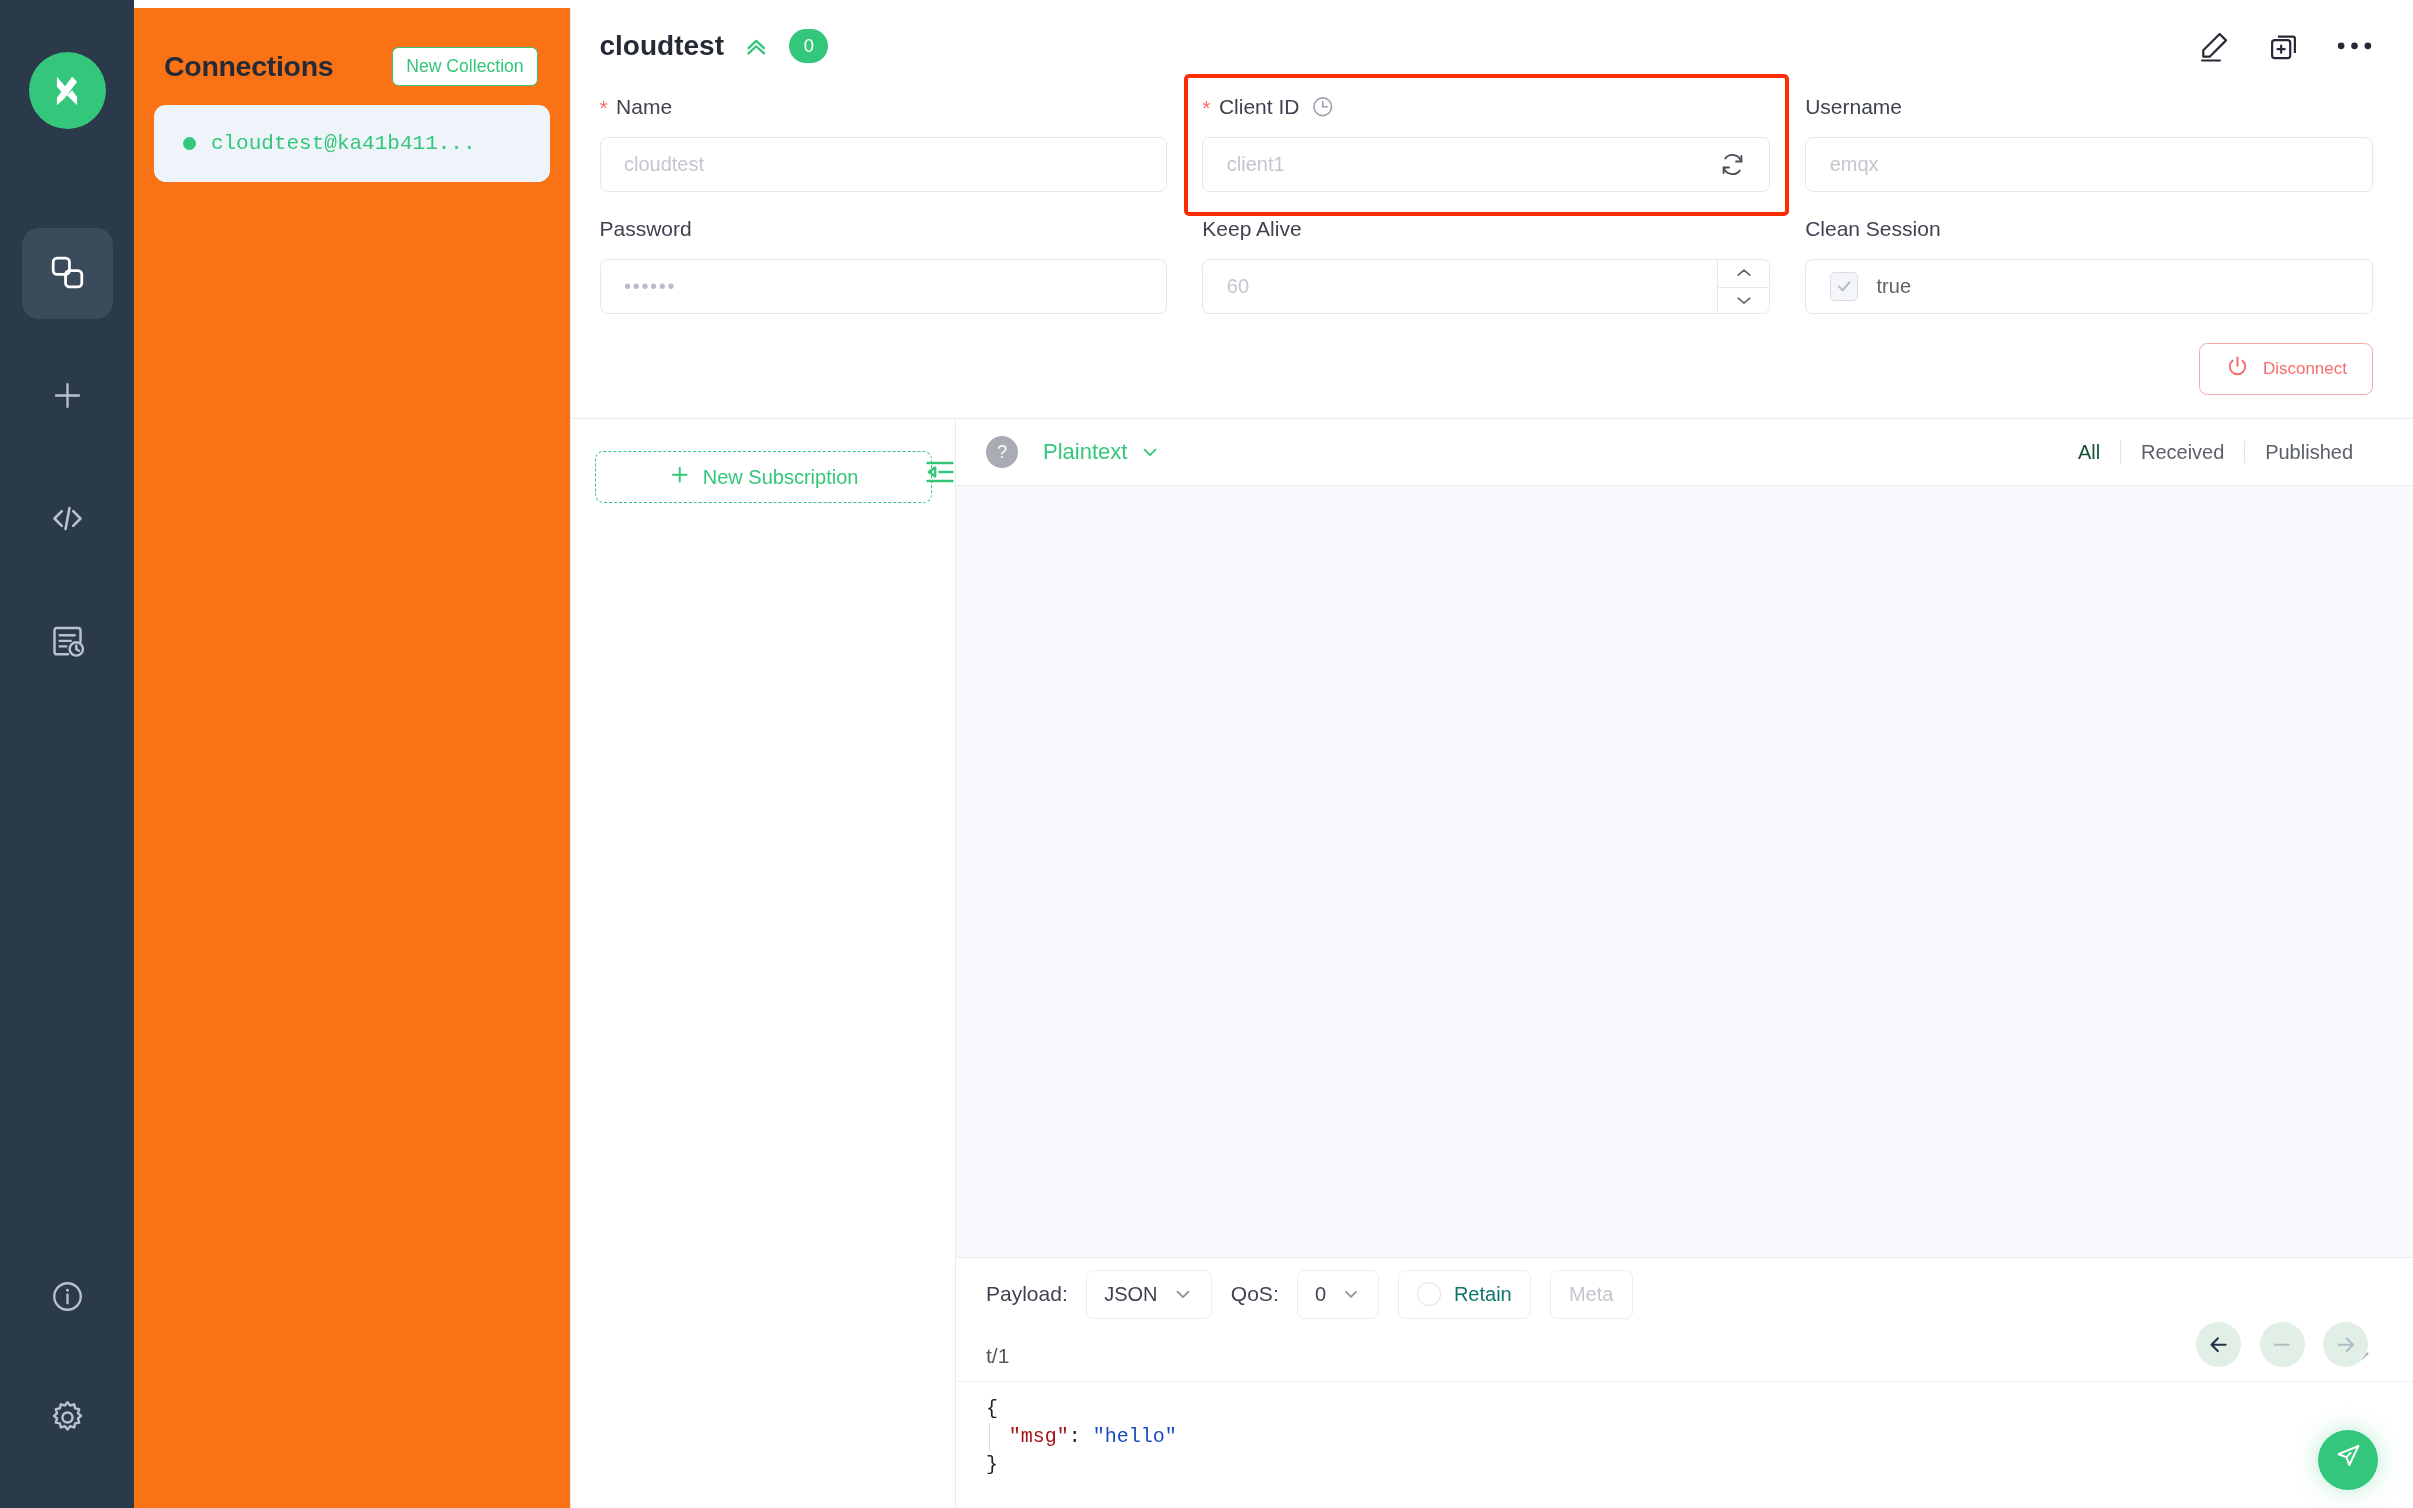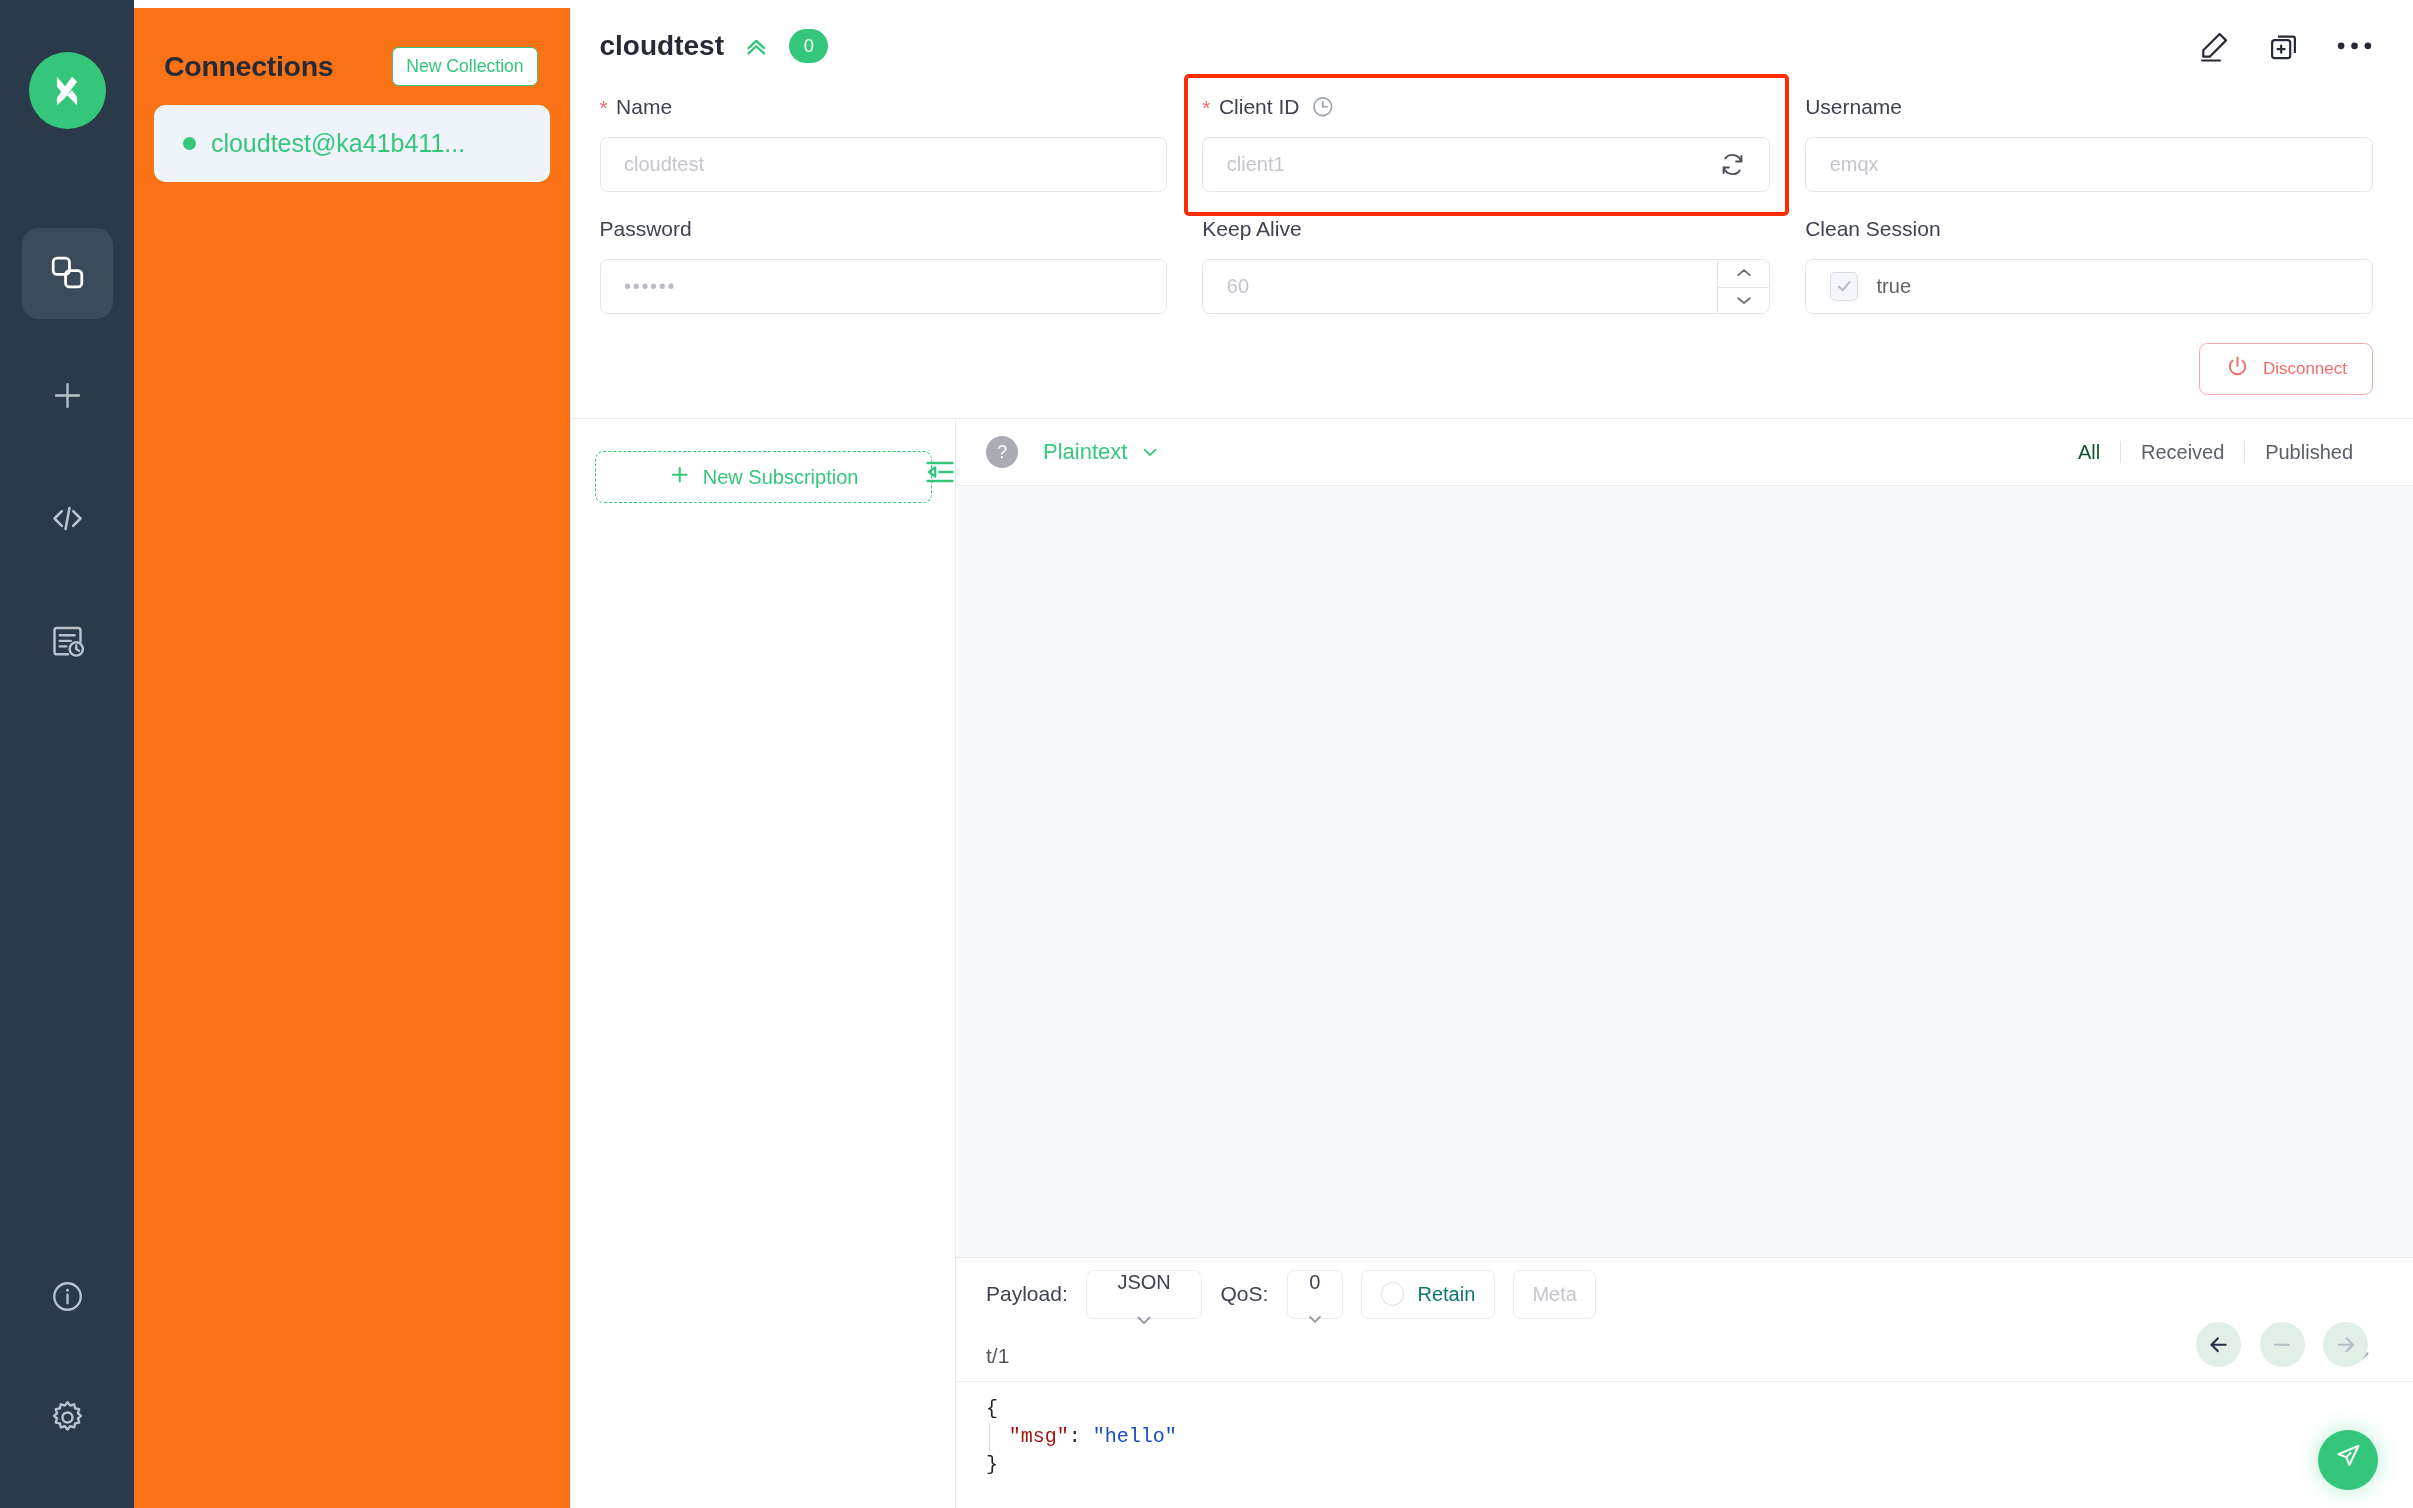--- a/index.html
+++ b/index.html
@@ -54,21 +54,21 @@
     border-radius: 6.7px; font-size: 17.6px; padding: 8.4px 13.4px;
     cursor: pointer; white-space: nowrap; font-family: "Liberation Sans", sans-serif;
   }
   .conn-list { padding: 5px 20px 0 20px; }
   .conn-item {
     display: flex; align-items: center; gap: 15px;
     background: #eff4fb; border-radius: 11.7px;
     height: 77px; padding: 0 28.5px; cursor: pointer;
   }
   .conn-dot { width: 13.4px; height: 13.4px; border-radius: 50%; background: #34c77b; flex: 0 0 13.4px; }
-  .conn-name { color: #34c77b; font-size: 25px; white-space: nowrap; overflow: hidden; }
+  .conn-name { color: #34c77b; font-size: 21px; white-space: nowrap; overflow: hidden; font-family: Liberation Mono, monospace; }
 
   
   .main { flex: 1 1 auto; height: 1508px; display: flex; flex-direction: column; background: #fff; min-width: 0; }
 
   .main-header {
     height: 92px; display: flex; align-items: center;
     padding: 0 40px 0 28.5px; flex: 0 0 92px;
   }
   .mh-title { font-size: 28px; font-weight: bold; color: #262a36; }
   .mh-caret { margin-left: 18.4px; display: flex; align-items: center; cursor: pointer; }
@@ -185,21 +185,21 @@
   
   .publish { flex: 0 0 auto; background: #fff; border-top: 0.8px solid #e8eaee; position: relative; }
   .pub-toolbar {
     height: 72px; display: flex; align-items: center; gap: 18.4px;
     padding: 0 40px 0 30px;
   }
   .pub-label { font-size: 21px; color: #3f4350; }
   .mini-select {
     border: 0.8px solid #e9ecf2; border-radius: 7.5px; height: 49px;
     display: flex; align-items: center; gap: 15px; padding: 0 17px;
-    font-size: 20px; color: #3f4350; cursor: pointer; flex-direction: column;
+    font-size: 20px; color: #3f4350; cursor: pointer;
   }
   .mini-select.wide { min-width: 116px; justify-content: space-between; }
   .pill {
     border: 0.8px solid #e9ecf2; border-radius: 7.5px; height: 49px;
     display: flex; align-items: center; gap: 13.4px; padding: 0 18.4px;
     font-size: 20px; color: #0f766e; cursor: pointer;
   }
   .pill.disabled { color: #c3c6cd; }
   .radio-ring { width: 23.5px; height: 23.5px; border-radius: 50%; border: 1.7px solid #dcdfe6; }
 

